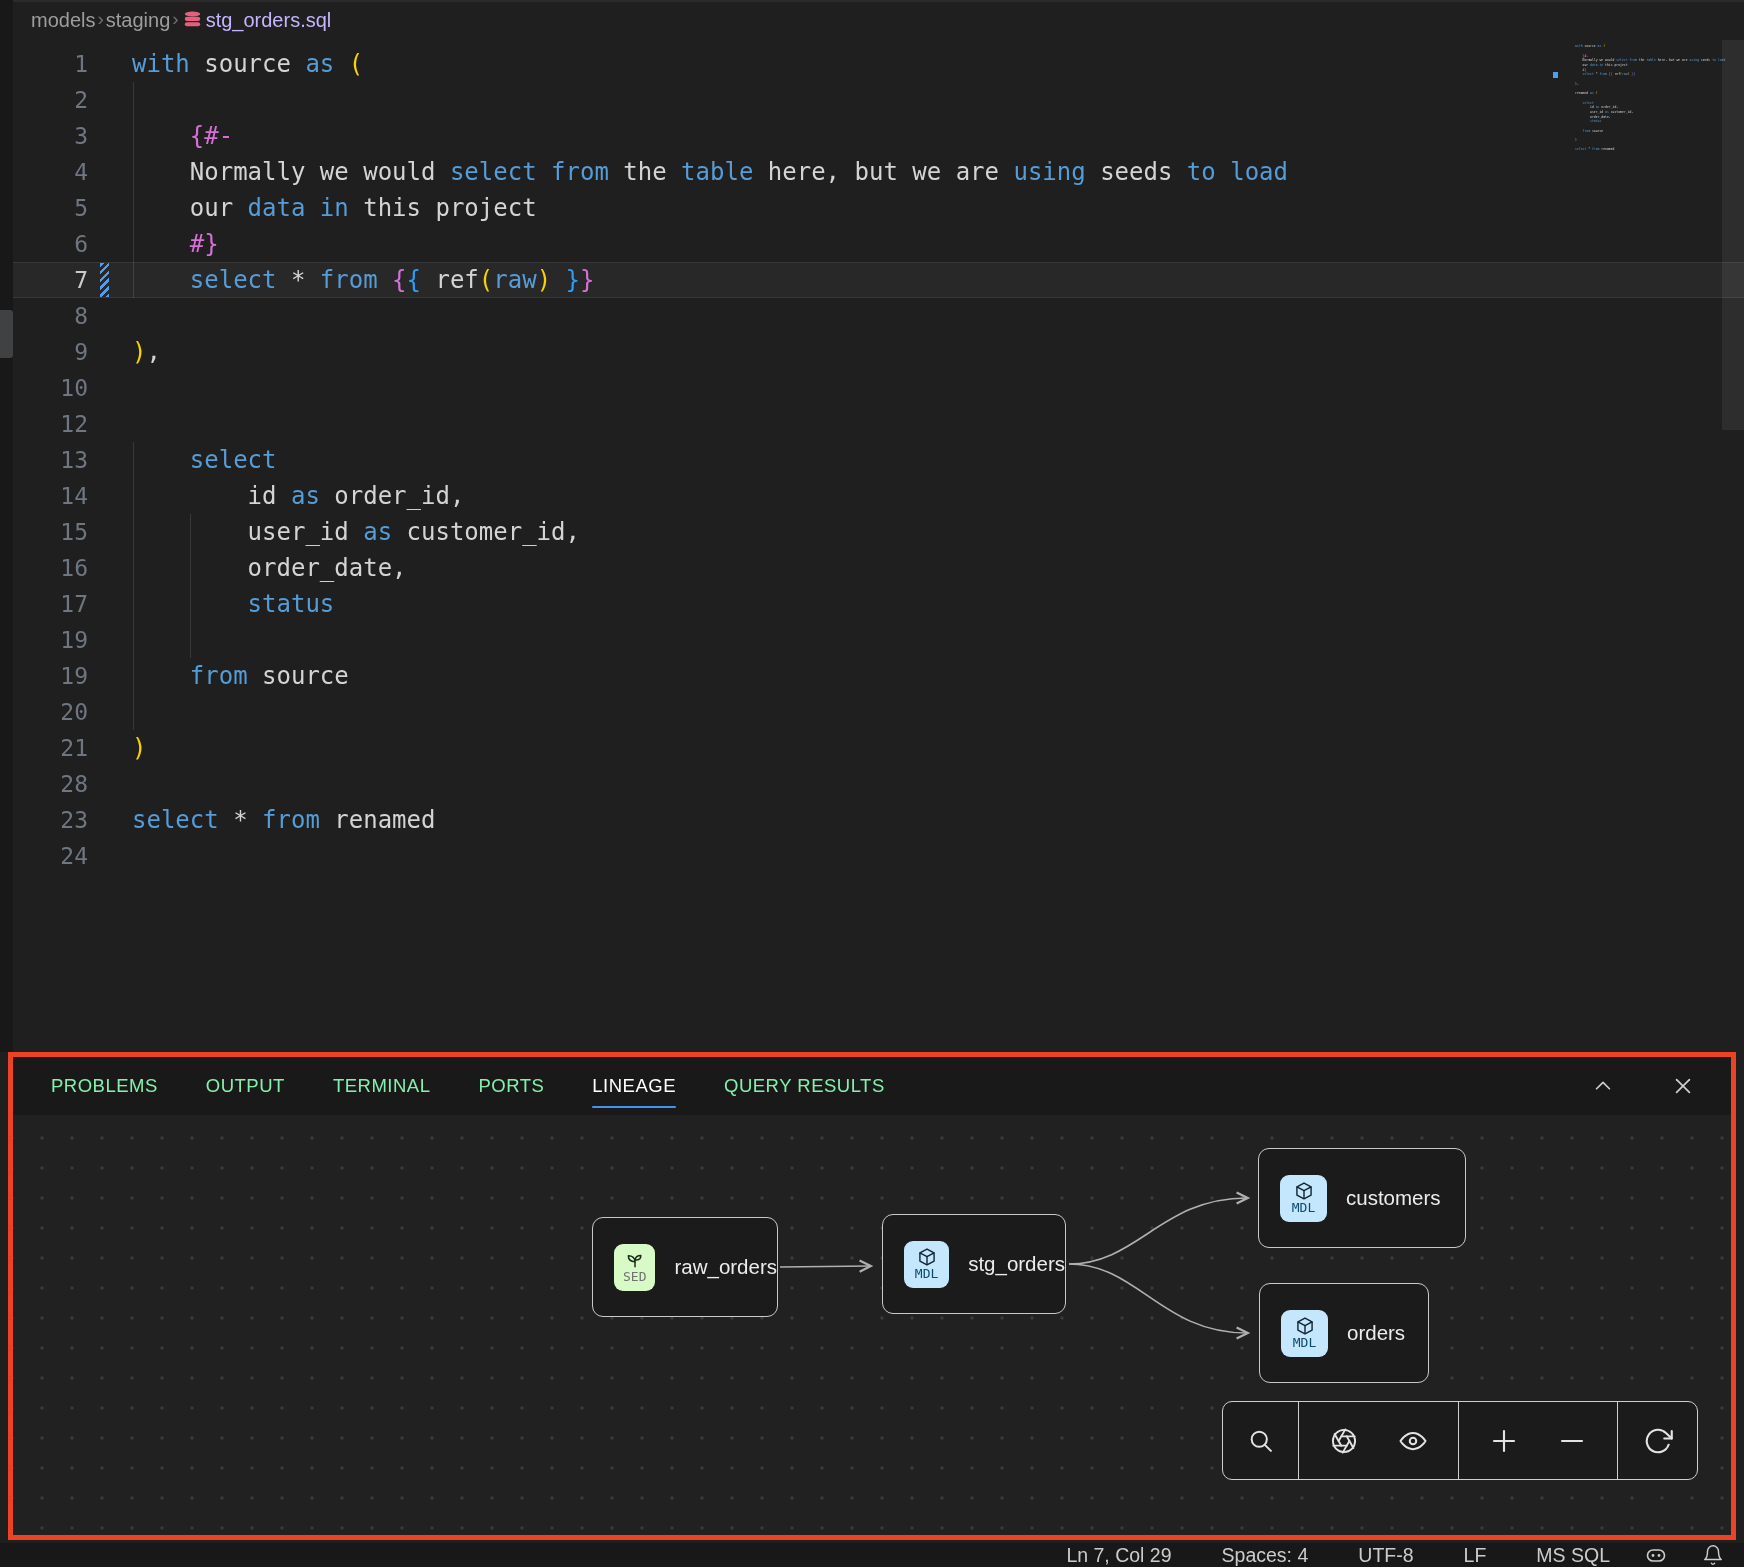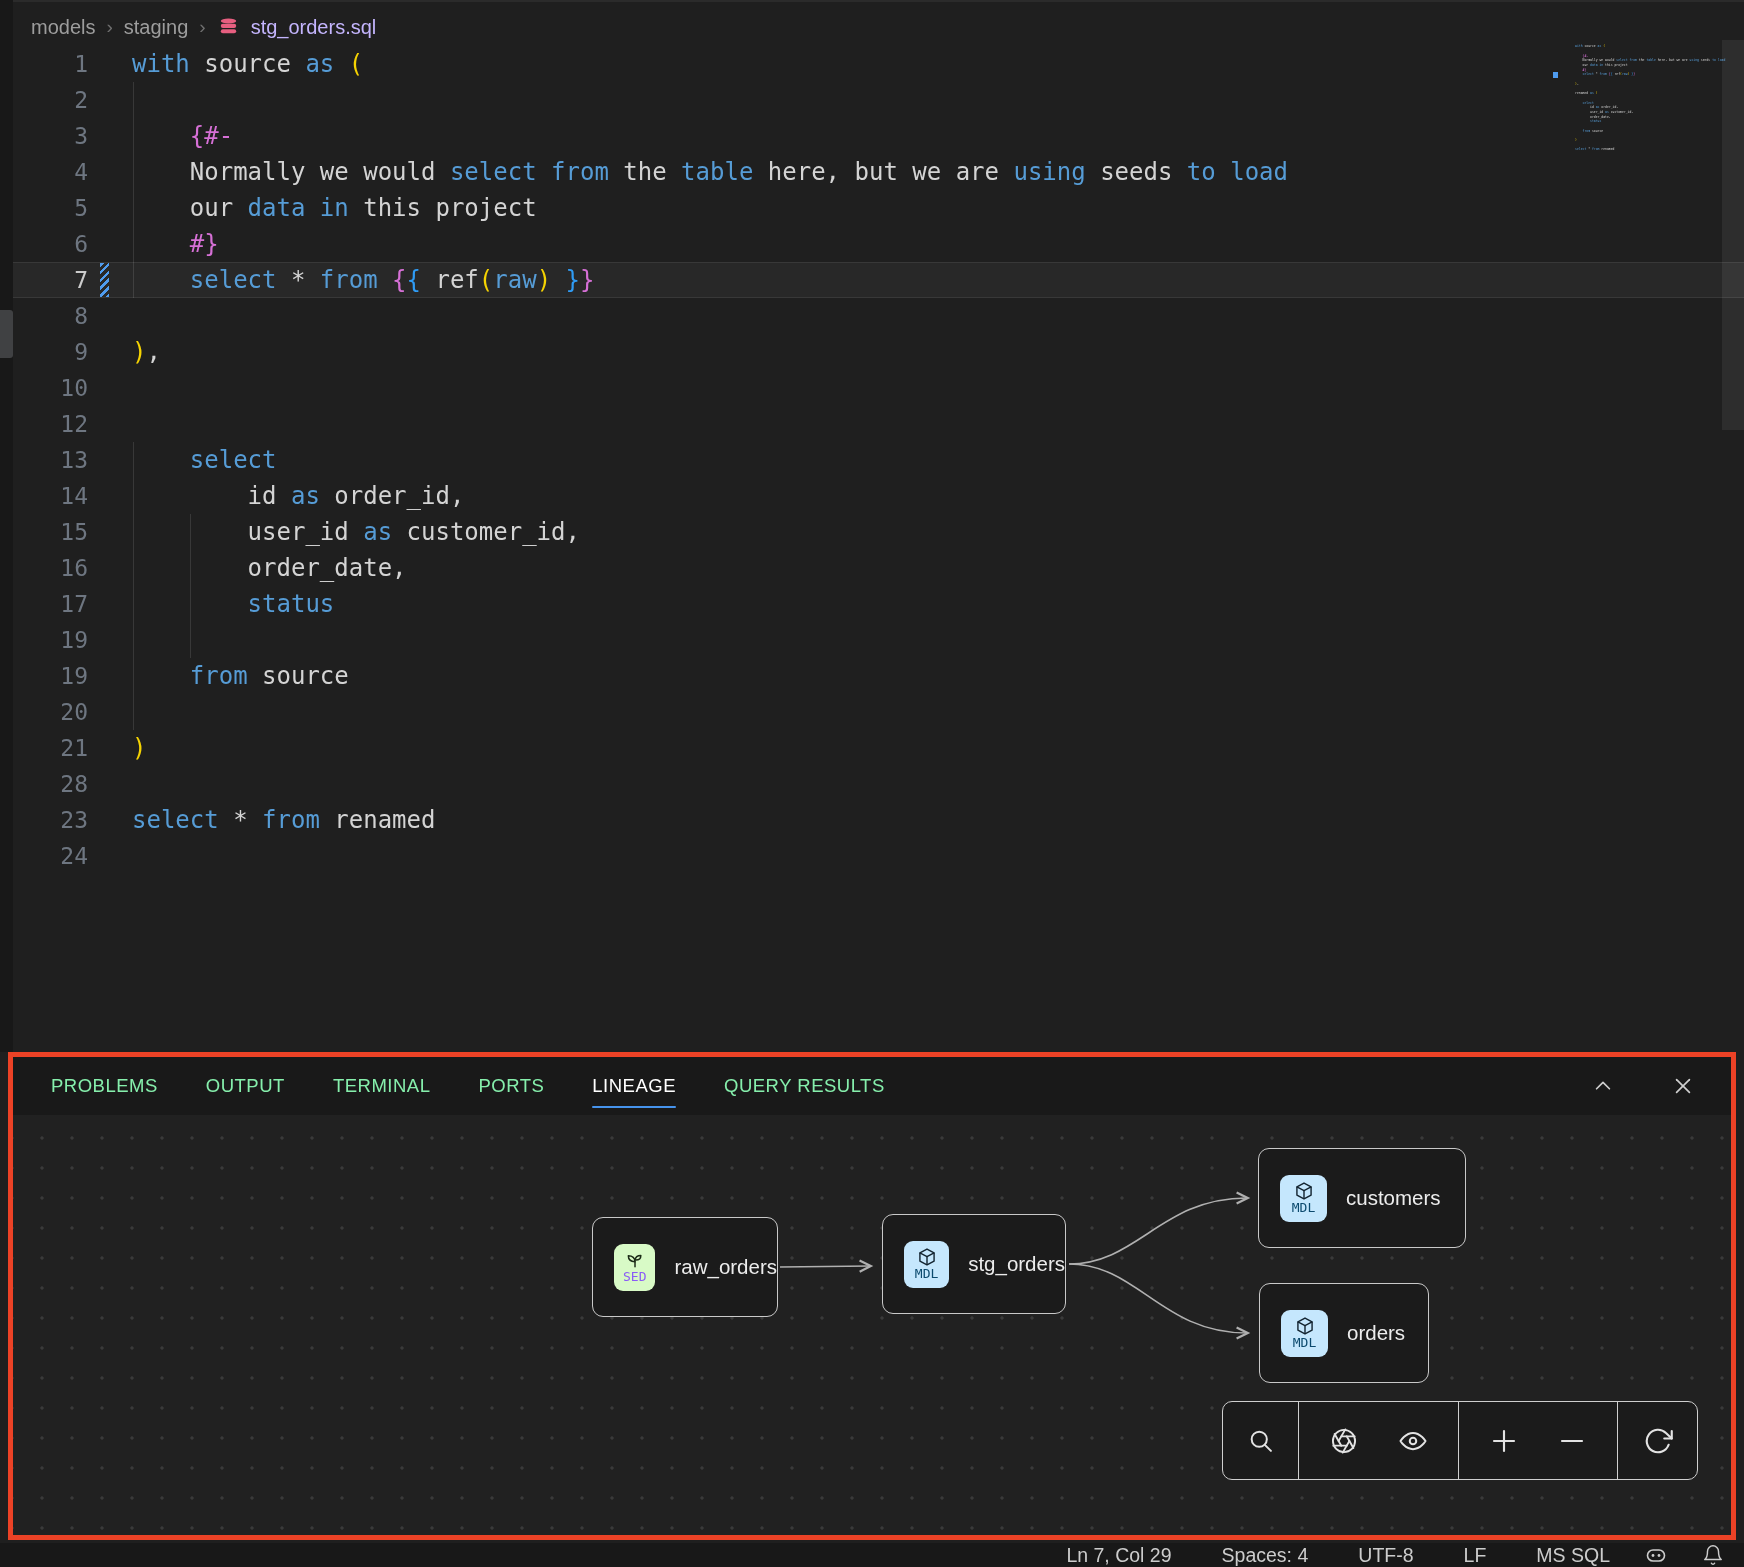--- a/index.html
+++ b/index.html
@@ -8,22 +8,22 @@
   body { position:relative; }
 
   
   .left-strip { position:absolute; left:0; top:0; width:13px; height:1052px; background:#181818; }
   .left-tab   { position:absolute; left:0; top:310px; width:13px; height:48px; background:#404143; border-radius:0 3px 3px 0; }
 
   
   .editor { position:absolute; left:13px; top:0; width:1731px; height:1052px; background:#1f1f1f; }
   .editor-topline { position:absolute; left:0; top:0; width:100%; height:2px; background:#2b2b2b; }
 
-  .breadcrumb { position:absolute; left:18px; top:9px; height:30px; display:flex; align-items:flex-end;
-                gap:11px; font-size:20px; color:#9d9d9d; }
+  .breadcrumb { position:absolute; left:18px; top:9px; height:30px; display:flex; align-items:flex-start;
+                gap:2px; font-size:20px; color:#9d9d9d; }
   .crumb-sep { color:#707070; font-size:19px; transform:translateY(-1px); }
   .crumb-file { color:#c4b5fd; }
   .db-icon svg { display:block; }
 
   .code-lines { position:absolute; left:0; top:46px; width:100%; }
   .code-line { position:relative; height:36px; font-family:"DejaVu Sans Mono", monospace;
                font-size:24px; line-height:36px; white-space:pre; }
   .ln { position:absolute; left:0; top:0; width:75px; text-align:right; color:#6e7681; font-size:23px; }
   .code-line.current .ln { color:#cccccc; }
   .line-code { display:block; margin-left:119px; }
@@ -66,21 +66,21 @@
 
   .edges { position:absolute; left:0; top:0; width:100%; height:100%; }
 
   .node { position:absolute; height:100px; background:#1b1b1b; border:1.5px solid #c9c9c9;
           border-radius:11px; display:flex; align-items:center; padding-left:21px; gap:19px; }
   .node-label { font-size:20.5px; color:#ececec; }
   .badge { width:47px; height:47px; border-radius:9px; display:flex; flex-direction:column;
            align-items:center; justify-content:center; }
   .badge svg { display:block; }
   .badge-label { font-family:"DejaVu Sans Mono", monospace; font-size:13px; line-height:14px; }
-  .badge.sed { background:#d8fac6; color:#8b5cf6; }
+  .badge.sed { background:#d8fac6; color:#737373; }
   .badge.mdl { background:#c5e7fd; color:#0c4a6e; }
   #node-raw       { left:579px;  top:102px; width:186px; }
   #node-stg       { left:869px;  top:99px;  width:184px; }
   #node-customers { left:1245px; top:33px;  width:208px; }
   #node-orders    { left:1246px; top:168px; width:170px; }
 
   .lineage-toolbar { position:absolute; left:1209px; top:286px; width:476px; height:79px;
       border:1.5px solid #cfcfcf; border-radius:10px; background:#1b1b1b; display:flex; }
   .tool-group { display:flex; align-items:center; justify-content:space-evenly; height:100%;
       border-right:1.5px solid #cfcfcf; }

